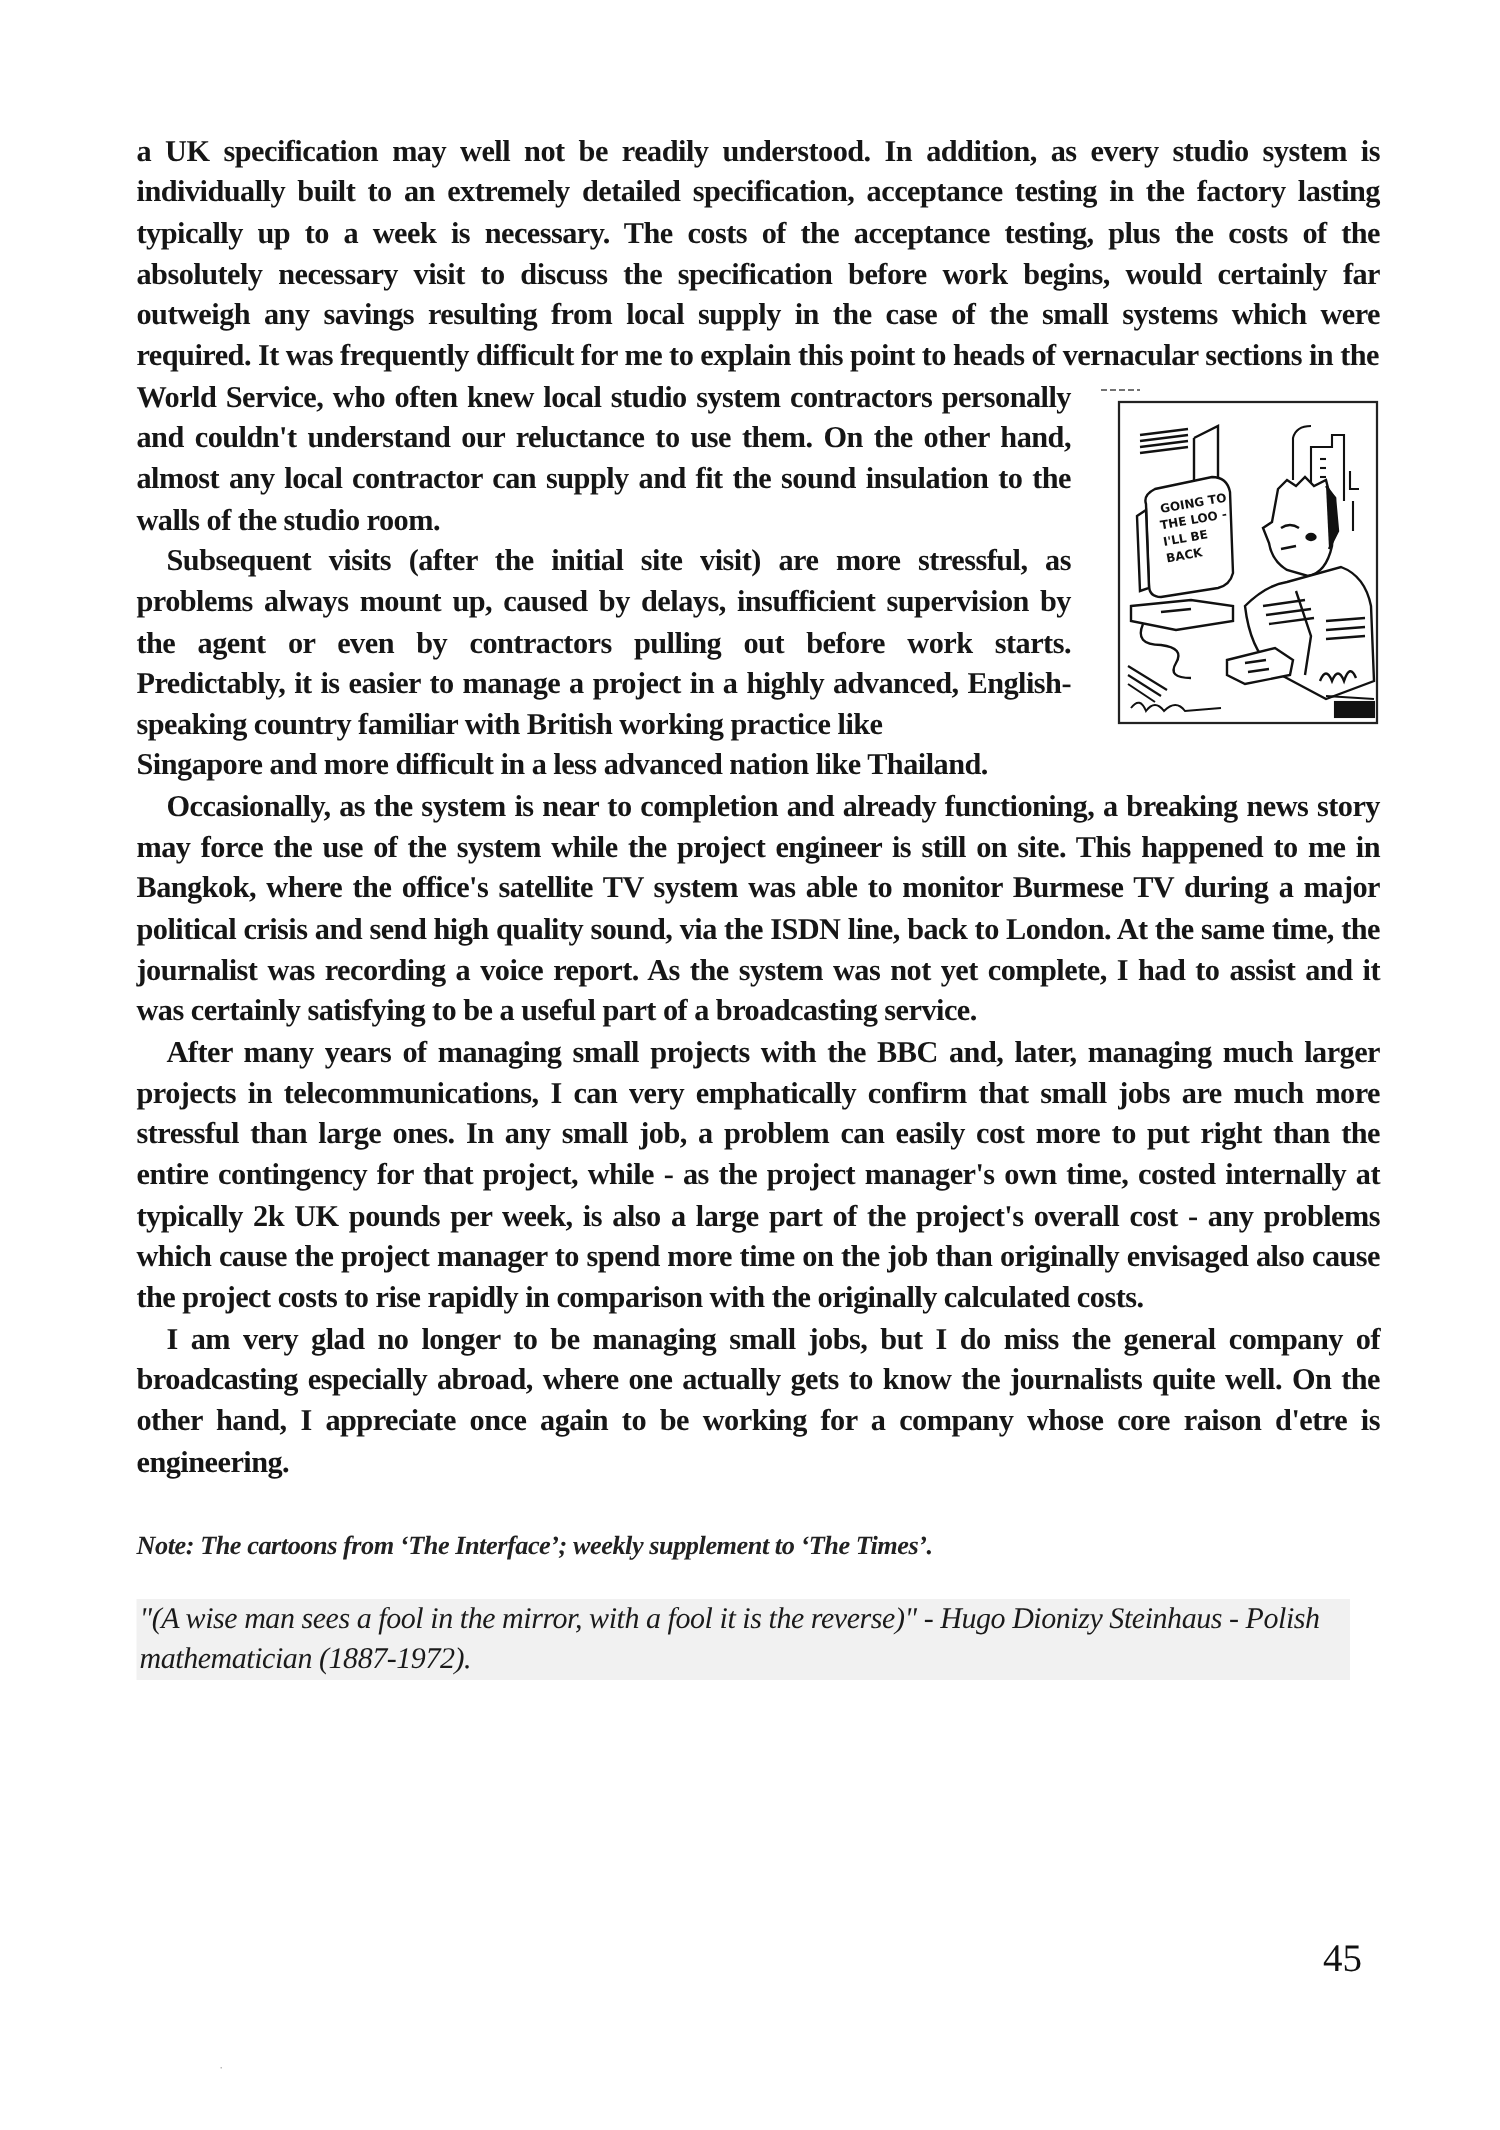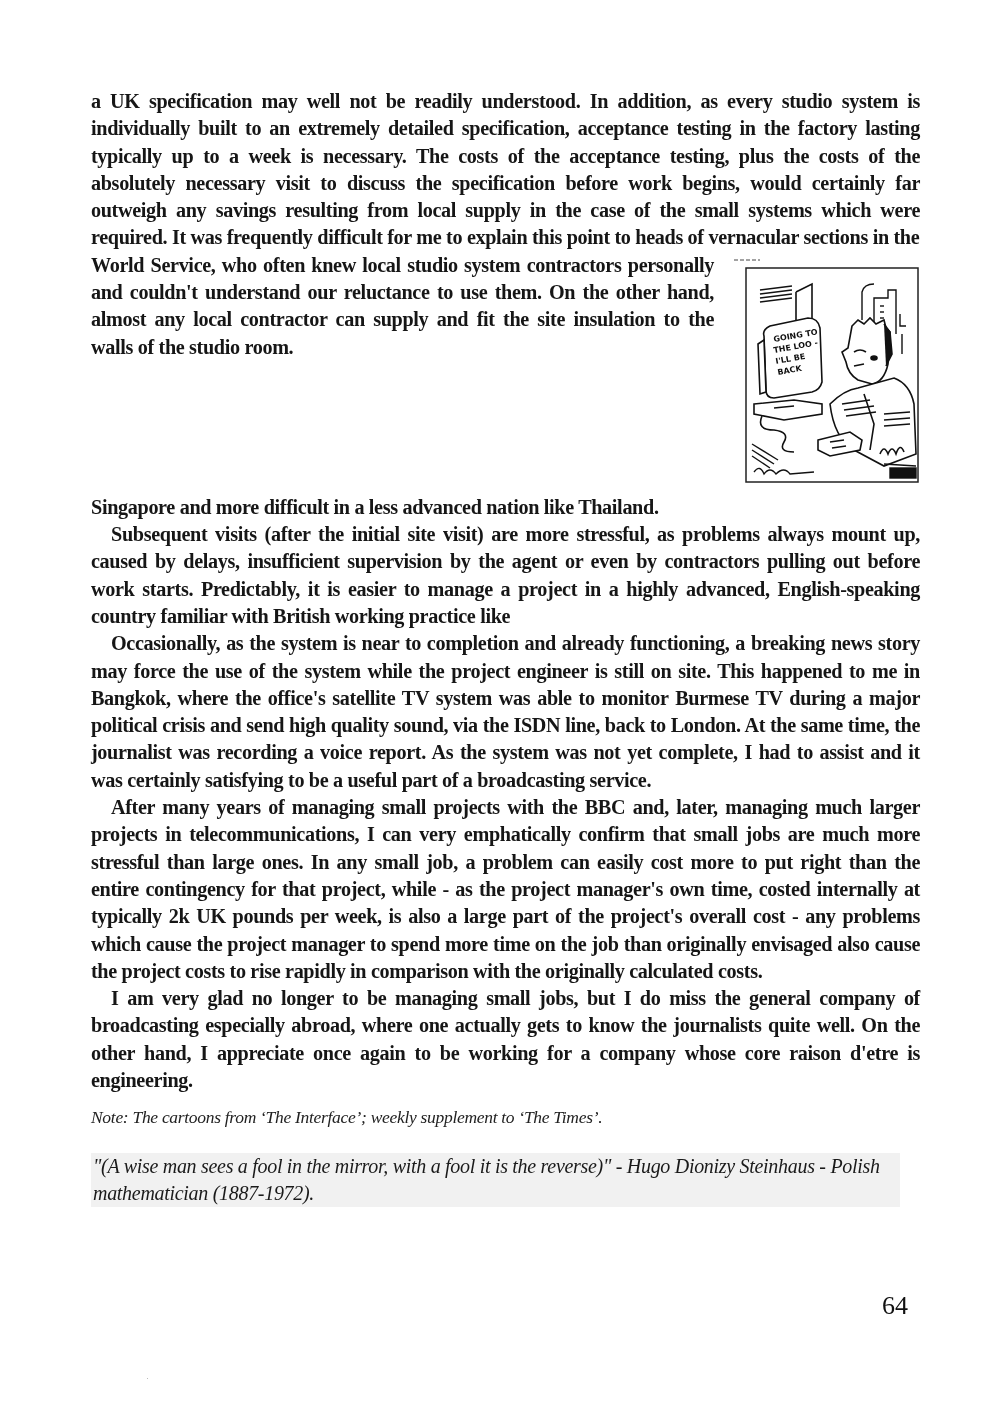--- a/index.html
+++ b/index.html
@@ -37,23 +37,24 @@
       float: right;
       width: 186px;
       height: 234px;
       margin: 2px 0 6px 20px;
       position: relative;
     }
     .cartoon svg { display: block; }
     .note {
       font-style: italic;
       font-size: 17.5px;
-      margin-top: 13px;
+      margin-top: 31px;
       letter-spacing: -0.3px;
       color: #222;
+      font-weight: bold;
     }
     .quote {
       font-style: italic;
       font-size: 20px;
       line-height: 27px;
       margin-top: 25px;
       background: #f1f1f1;
       width: 805px;
       padding: 0 2px;
       color: #1a1a1a;
@@ -152,28 +153,28 @@
           <line x1="18" y1="196" x2="40" y2="210"></line>
           <line x1="18" y1="202" x2="36" y2="214"></line>
           <line x1="150" y1="210" x2="182" y2="212"></line>
           <rect x="156" y="214" width="26" height="10" fill="#111"></rect>
         </g>
 
         <path d="M20 218 Q26 210 30 220 Q36 212 42 220 Q50 212 56 220 L80 218" stroke="#111" stroke-width="1.3" fill="none"></path>
       </svg>
     </div>
 
-    <p class="para">World Service, who often knew local studio system contractors personally and couldn't understand our reluctance to use them.  On the other hand, almost any local contractor can supply and fit the site insulation to the walls of the studio room.</p>
+    <p class="para">World Service, who often knew local studio system contractors personally and couldn't understand our reluctance to use them.  On the other hand, almost any local contractor can supply and fit the sound insulation to the walls of the studio room.</p>
+    <p class="para indent">Subsequent visits (after the initial site visit) are more stressful, as problems always mount up, caused by delays, insufficient supervision by the agent or even by contractors pulling out before work starts.  Predictably, it is easier to manage a project in a highly advanced, English-speaking country familiar with British working practice like</p>
     <p class="para" style="clear: both;">Singapore and more difficult in a less advanced nation like Thailand.</p>
-    <p class="para indent">Subsequent visits (after the initial site visit) are more stressful, as problems always mount up, caused by delays, insufficient supervision by the agent or even by contractors pulling out before work starts.  Predictably, it is easier to manage a project in a highly advanced, English-speaking country familiar with British working practice like</p>
   </div>
 
   <p class="para indent">Occasionally, as the system is near to completion and already functioning, a breaking news story may force the use of the system while the project engineer is still on site.  This happened to me in Bangkok, where the office's satellite TV system was able to monitor Burmese TV during a major political crisis and send high quality sound, via the ISDN line, back to London.  At the same time, the journalist was recording a voice report.  As the system was not yet complete, I had to assist and it was certainly satisfying to be a useful part of a broadcasting service.</p>
   <p class="para indent">After many years of managing small projects with the BBC and, later, managing much larger projects in telecommunications, I can very emphatically confirm that small jobs are much more stressful than large ones.  In any small job, a problem can easily cost more to put right than the entire contingency for that project, while - as the project manager's own time, costed internally at typically 2k UK pounds per week, is also a large part of the project's overall cost - any problems which cause the project manager to spend more time on the job than originally envisaged also cause the project costs to rise rapidly in comparison with the originally calculated costs.</p>
   <p class="para indent">I am very glad no longer to be managing small jobs, but I do miss the general company of broadcasting  especially abroad, where one actually gets to know the journalists quite well.  On the other hand, I appreciate once again to be working for a company whose core raison d'etre is engineering.</p>
 
   <p class="note">Note: The cartoons from ‘The Interface’; weekly supplement to ‘The Times’.</p>
 
   <p class="quote">"(A wise man sees a fool in the mirror, with a fool it is the reverse)" - Hugo Dionizy Steinhaus - Polish mathematician (1887-1972).</p>
 </div>
 
-<div class="page-number">64</div>
+<div class="page-number">45</div>
 <div class="speck"></div>
 
 </body></html>

